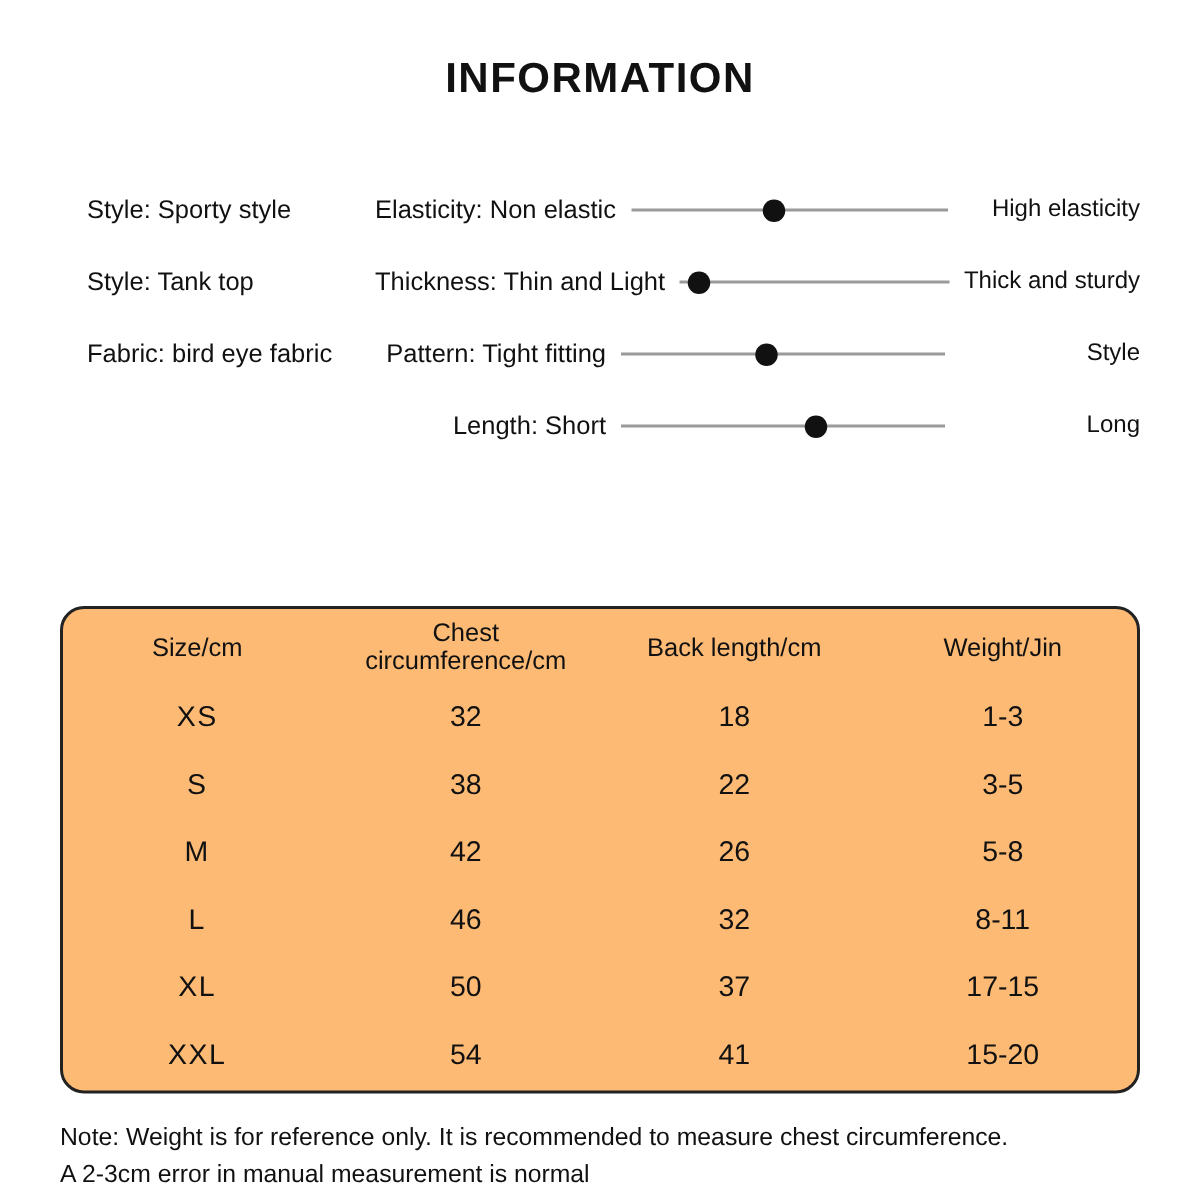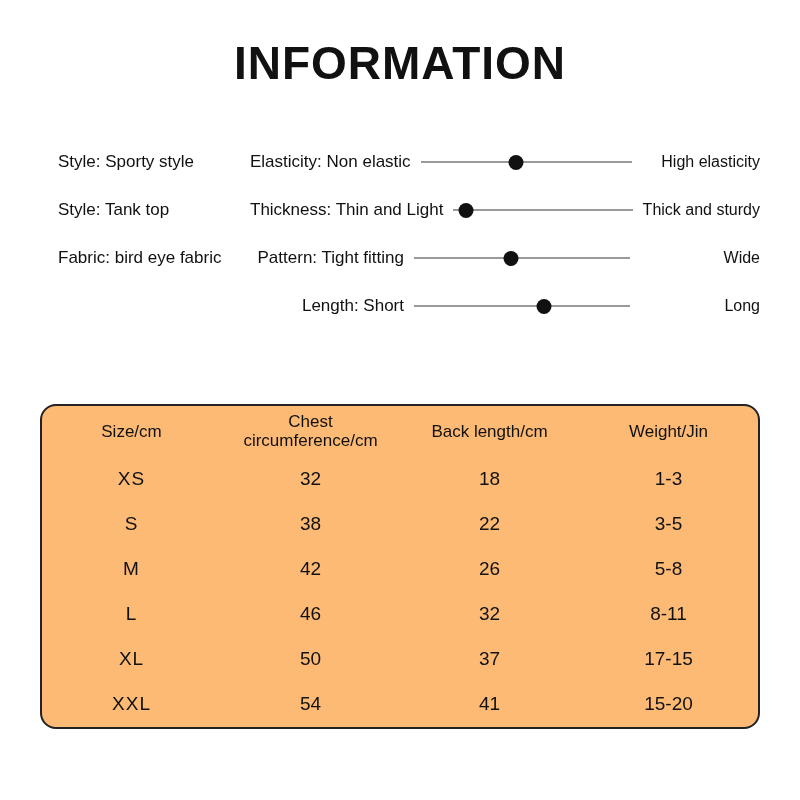--- a/index.html
+++ b/index.html
@@ -18,21 +18,21 @@
     position: relative;
     width: 800px;
     height: 800px;
     box-sizing: border-box;
     background: #ffffff;
   }
 
   
   .title {
     text-align: center;
-    font-size: 46px;
+    font-size: 28px;
     font-weight: bold;
     letter-spacing: 1px;
     margin-top: 36px;
     margin-bottom: 0;
   }
 
   
   .attrs {
     position: relative;
     margin-top: 48px;
@@ -182,21 +182,21 @@
         </div>
         <div class="slider-label-right">Thick and sturdy</div>
       </div>
 
       <div class="slider-row">
         <div class="slider-label-left">Pattern: Tight fitting</div>
         <div class="slider-track-wrap">
           <div class="slider-track"></div>
           <div class="slider-knob" style="left:45%"></div>
         </div>
-        <div class="slider-label-right">Wide</div>
+        <div class="slider-label-right">Style</div>
       </div>
 
       <div class="slider-row">
         <div class="slider-label-left">Length: Short</div>
         <div class="slider-track-wrap">
           <div class="slider-track"></div>
           <div class="slider-knob" style="left:60%"></div>
         </div>
         <div class="slider-label-right">Long</div>
       </div>
@@ -248,14 +248,18 @@
         <tr>
           <td class="size-col">XXL</td>
           <td>54</td>
           <td>41</td>
           <td>15-20</td>
         </tr>
       </tbody>
     </table>
   </div>
 
+  <div class="note">
+    <div>Note: Weight is for reference only. It is recommended to measure chest circumference.</div>
+    <div>A 2-3cm error in manual measurement is normal</div>
+  </div>
 
 </div>
 
 </body></html>

